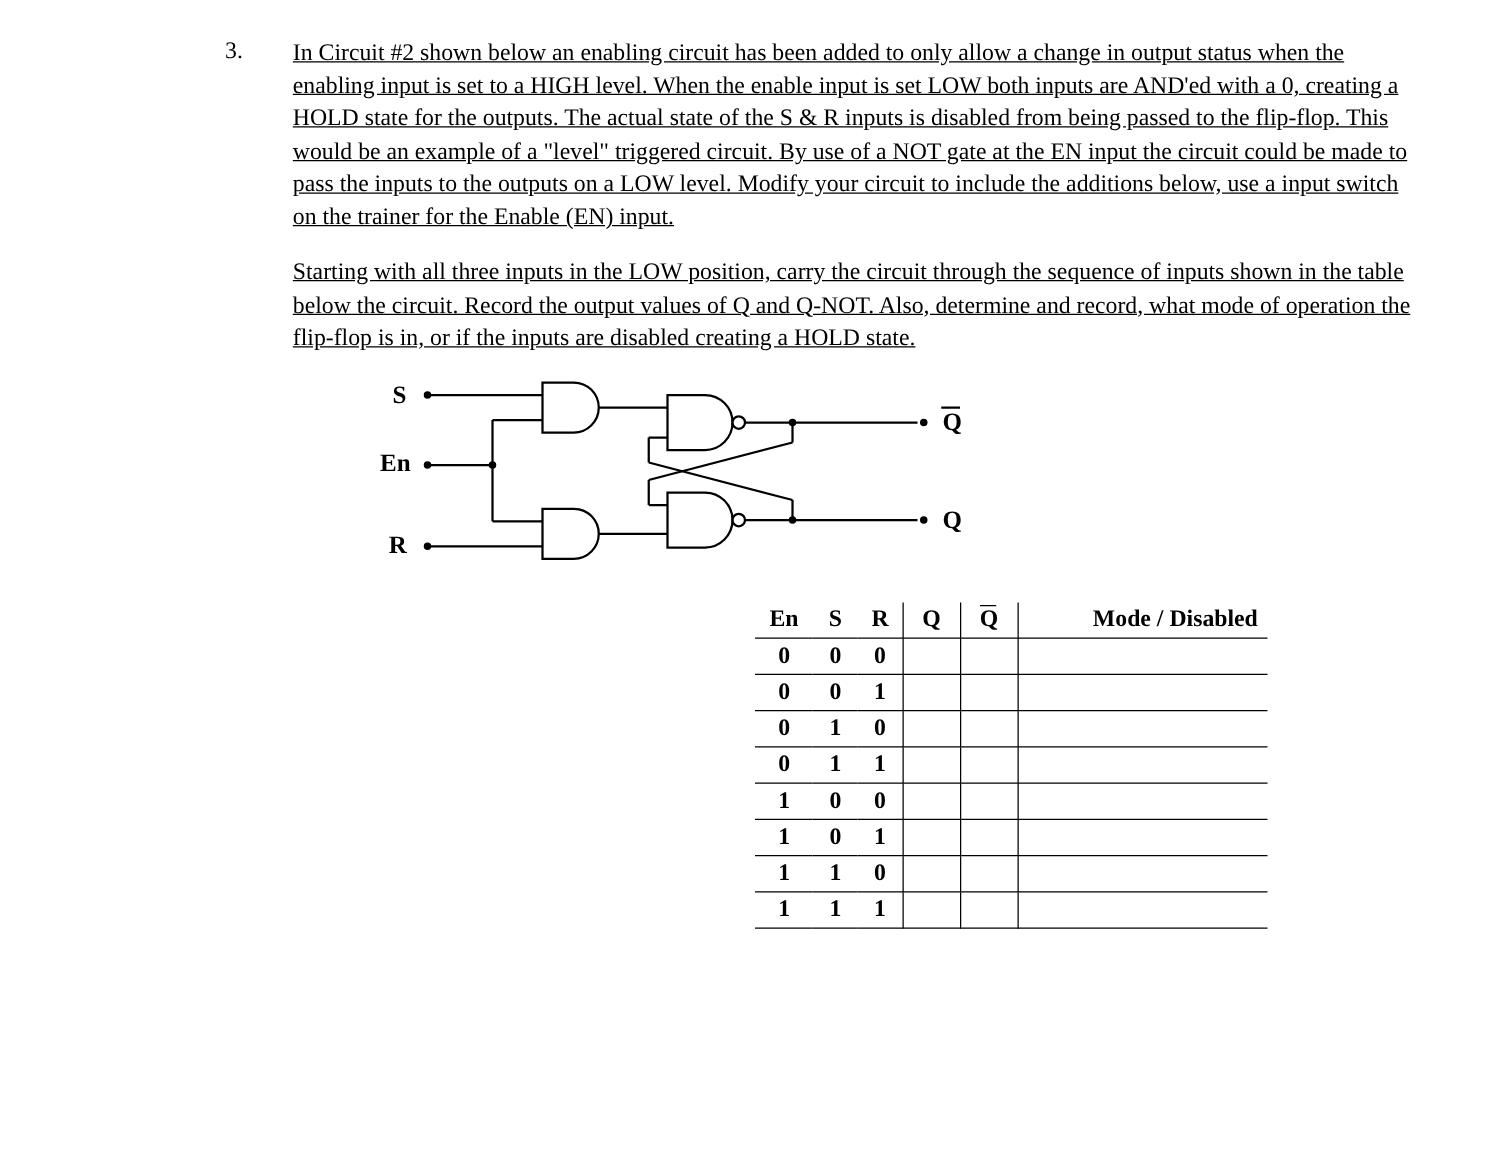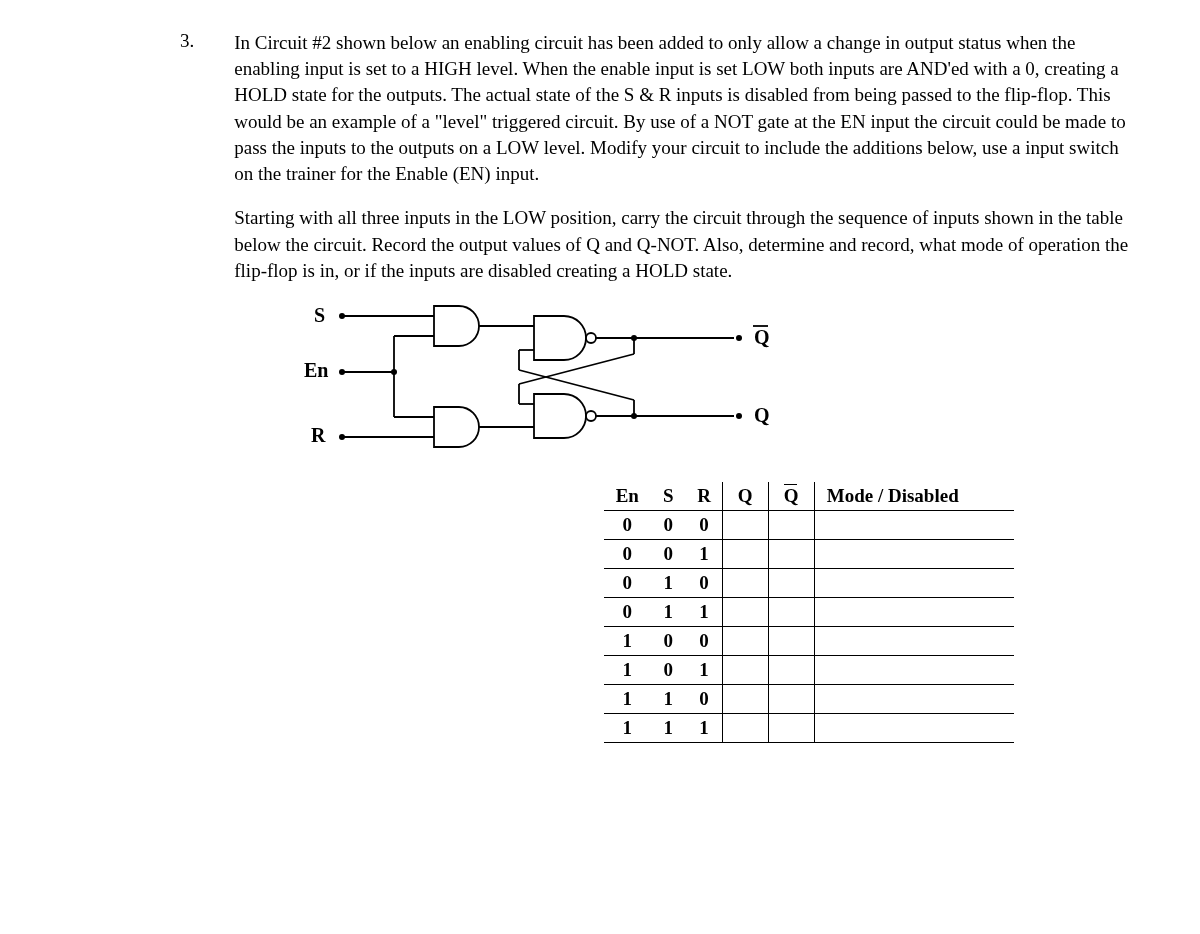--- a/index.html
+++ b/index.html
@@ -22,20 +22,21 @@
       text-align: right;
       padding-left: 130px;
     }
     .content {
       flex: 1;
       max-width: 900px;
     }
     .para {
       margin-bottom: 18px;
       line-height: 1.38;
+      text-decoration: underline;
     }
     .circuit {
       margin: 10px 0 10px 60px;
     }
     .table-wrap {
       margin-left: 370px;
       margin-top: 10px;
     }
     table {
       border-collapse: collapse;
@@ -48,21 +49,21 @@
       font-weight: bold;
     }
     th {
       border-bottom: 1.5px solid #000;
     }
     .col-en { width: 46px; border-right: none; }
     .col-s  { width: 36px; }
     .col-r  { width: 36px; border-right: 1.5px solid #000; }
     .col-q  { width: 46px; border-right: 1.5px solid #000; }
     .col-qn { width: 46px; border-right: 1.5px solid #000; }
-    .col-mode { width: 200px; text-align: left; padding-left: 12px; font-weight: bold;}
+    .col-mode { width: 200px; text-align: right; padding-left: 12px; font-weight: bold;}
     td.col-mode { font-weight: normal; }
     tbody td { border-bottom: 1px solid #000; }
     tbody tr:last-child td { border-bottom: 1.5px solid #000; }
     .qbar { position: relative; display: inline-block; }
     .qbar::before {
       content: "";
       position: absolute;
       left: 0; right: 2px; top: -1px;
       border-top: 1.5px solid #000;
     }

